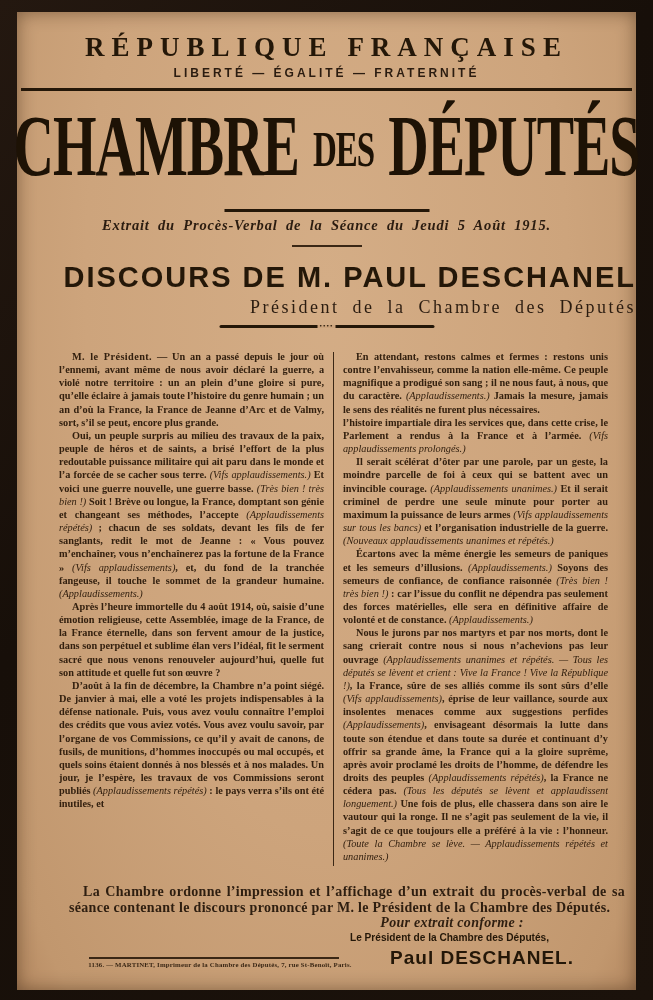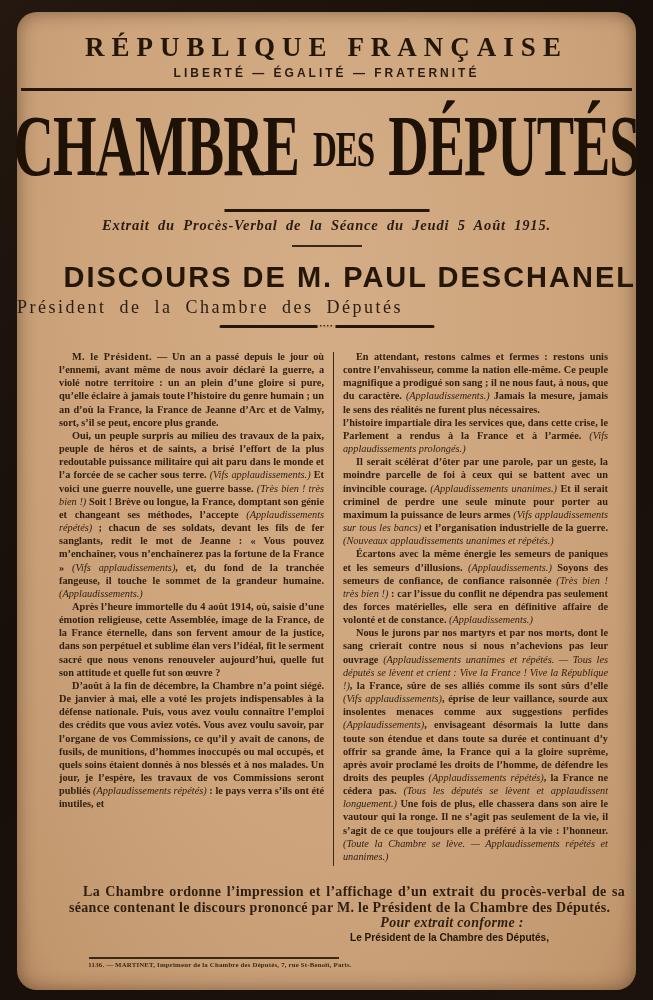--- a/index.html
+++ b/index.html
@@ -11,21 +11,20 @@
   }
   .frame{
     position:absolute;inset:0;
     background:linear-gradient(135deg,#241810 0%,#170f09 40%,#1b120b 100%);
   }
   .paper{
     position:absolute;left:17px;top:12px;right:17px;bottom:10px;
     background:radial-gradient(ellipse at 50% 28%,#d4ad86 0%,#cda47c 55%,#c1976e 92%,#b68a62 100%);
     box-shadow:inset 0 0 18px rgba(40,20,5,.45);
     color:#2b1c10;
-    border-radius:20px;
   }
   
   .republic{
     position:absolute;top:20px;left:0;right:0;text-align:center;
     font-weight:bold;font-size:27px;letter-spacing:7px;color:#241708;
   }
   .motto{
     position:absolute;top:54px;left:0;right:0;text-align:center;
     font-family:"Liberation Sans","DejaVu Sans",sans-serif;
     font-weight:bold;font-size:12px;letter-spacing:3px;color:#2b1c10;
@@ -53,21 +52,21 @@
   .rule-tiny{
     position:absolute;top:233px;left:50%;transform:translateX(-50%);
     width:70px;height:2px;background:#3a2715;
   }
   .speech-title{
     position:absolute;top:249px;left:0;right:0;text-align:right;
     font-family:"Liberation Sans","DejaVu Sans",sans-serif;
     font-weight:bold;font-size:29px;letter-spacing:2px;color:#241708;
   }
   .speech-subtitle{
-    position:absolute;top:285px;left:0;right:0;text-align:left;
+    position:absolute;top:285px;left:0;right:0;text-align:right;
     font-size:18px;letter-spacing:2.5px;word-spacing:6px;color:#2b1c10;
   }
   .rule-deco{
     position:absolute;top:313px;left:50%;transform:translateX(-50%);
     width:215px;height:3px;background:#241708;border-radius:2px;
     display:flex;align-items:center;justify-content:center;
   }
   .rule-deco .dots{
     background:#cda47c;padding:0 2px;font-size:7px;line-height:3px;
     color:#241708;letter-spacing:1px;position:relative;top:-0.5px;
@@ -157,17 +156,18 @@
         <p class="body-par"><span class="run-n">Il serait scélérat d’ôter par une parole, par un geste, la moindre parcelle de foi à ceux qui se battent avec un invincible courage. </span><span class="run-i">(Applaudissements unanimes.)</span><span class="run-n"> Et il serait criminel de perdre une seule minute pour porter au maximum la puissance de leurs armes </span><span class="run-i">(Vifs applaudissements sur tous les bancs)</span><span class="run-n"> et l’organisation industrielle de la guerre. </span><span class="run-i">(Nouveaux applaudissements unanimes et répétés.)</span></p>
         <p class="body-par"><span class="run-n">Écartons avec la même énergie les semeurs de paniques et les semeurs d’illusions. </span><span class="run-i">(Applaudissements.)</span><span class="run-n"> Soyons des semeurs de confiance, de confiance raisonnée </span><span class="run-i">(Très bien ! très bien !)</span><span class="run-n"> : car l’issue du conflit ne dépendra pas seulement des forces matérielles, elle sera en définitive affaire de volonté et de constance. </span><span class="run-i">(Applaudissements.)</span></p>
         <p class="body-par"><span class="run-n">Nous le jurons par nos martyrs et par nos morts, dont le sang crierait contre nous si nous n’achevions pas leur ouvrage </span><span class="run-i">(Applaudissements unanimes et répétés. — Tous les députés se lèvent et crient : Vive la France ! Vive la République !)</span><span class="run-n">, la France, sûre de ses alliés comme ils sont sûrs d’elle </span><span class="run-i">(Vifs applaudissements)</span><span class="run-n">, éprise de leur vaillance, sourde aux insolentes menaces comme aux suggestions perfides </span><span class="run-i">(Applaudissements)</span><span class="run-n">, envisageant désormais la lutte dans toute son étendue et dans toute sa durée et continuant d’y offrir sa grande âme, la France qui a la gloire suprême, après avoir proclamé les droits de l’homme, de défendre les droits des peuples </span><span class="run-i">(Applaudissements répétés)</span><span class="run-n">, la France ne cédera pas. </span><span class="run-i">(Tous les députés se lèvent et applaudissent longuement.)</span><span class="run-n"> Une fois de plus, elle chassera dans son aire le vautour qui la ronge. Il ne s’agit pas seulement de la vie, il s’agit de ce que toujours elle a préféré à la vie : l’honneur. </span><span class="run-i">(Toute la Chambre se lève. — Applaudissements répétés et unanimes.)</span></p>
       </div>
   </div>
 
   <div class="decree">La Chambre ordonne l’impression et l’affichage d’un extrait du procès-verbal de sa séance contenant le discours prononcé par M. le Président de la Chambre des Députés.</div>
 
   <div class="sig-conforme">Pour extrait conforme :</div>
   <div class="sig-title">Le Président de la Chambre des Députés,</div>
+  <div class="sig-name">Paul DESCHANEL.</div>
 
   <div class="imprint-rule"></div>
   <div class="imprint">1136. — MARTINET, Imprimeur de la Chambre des Députés, 7, rue St-Benoît, Paris.</div>
 
 </div>
 
 </body></html>

